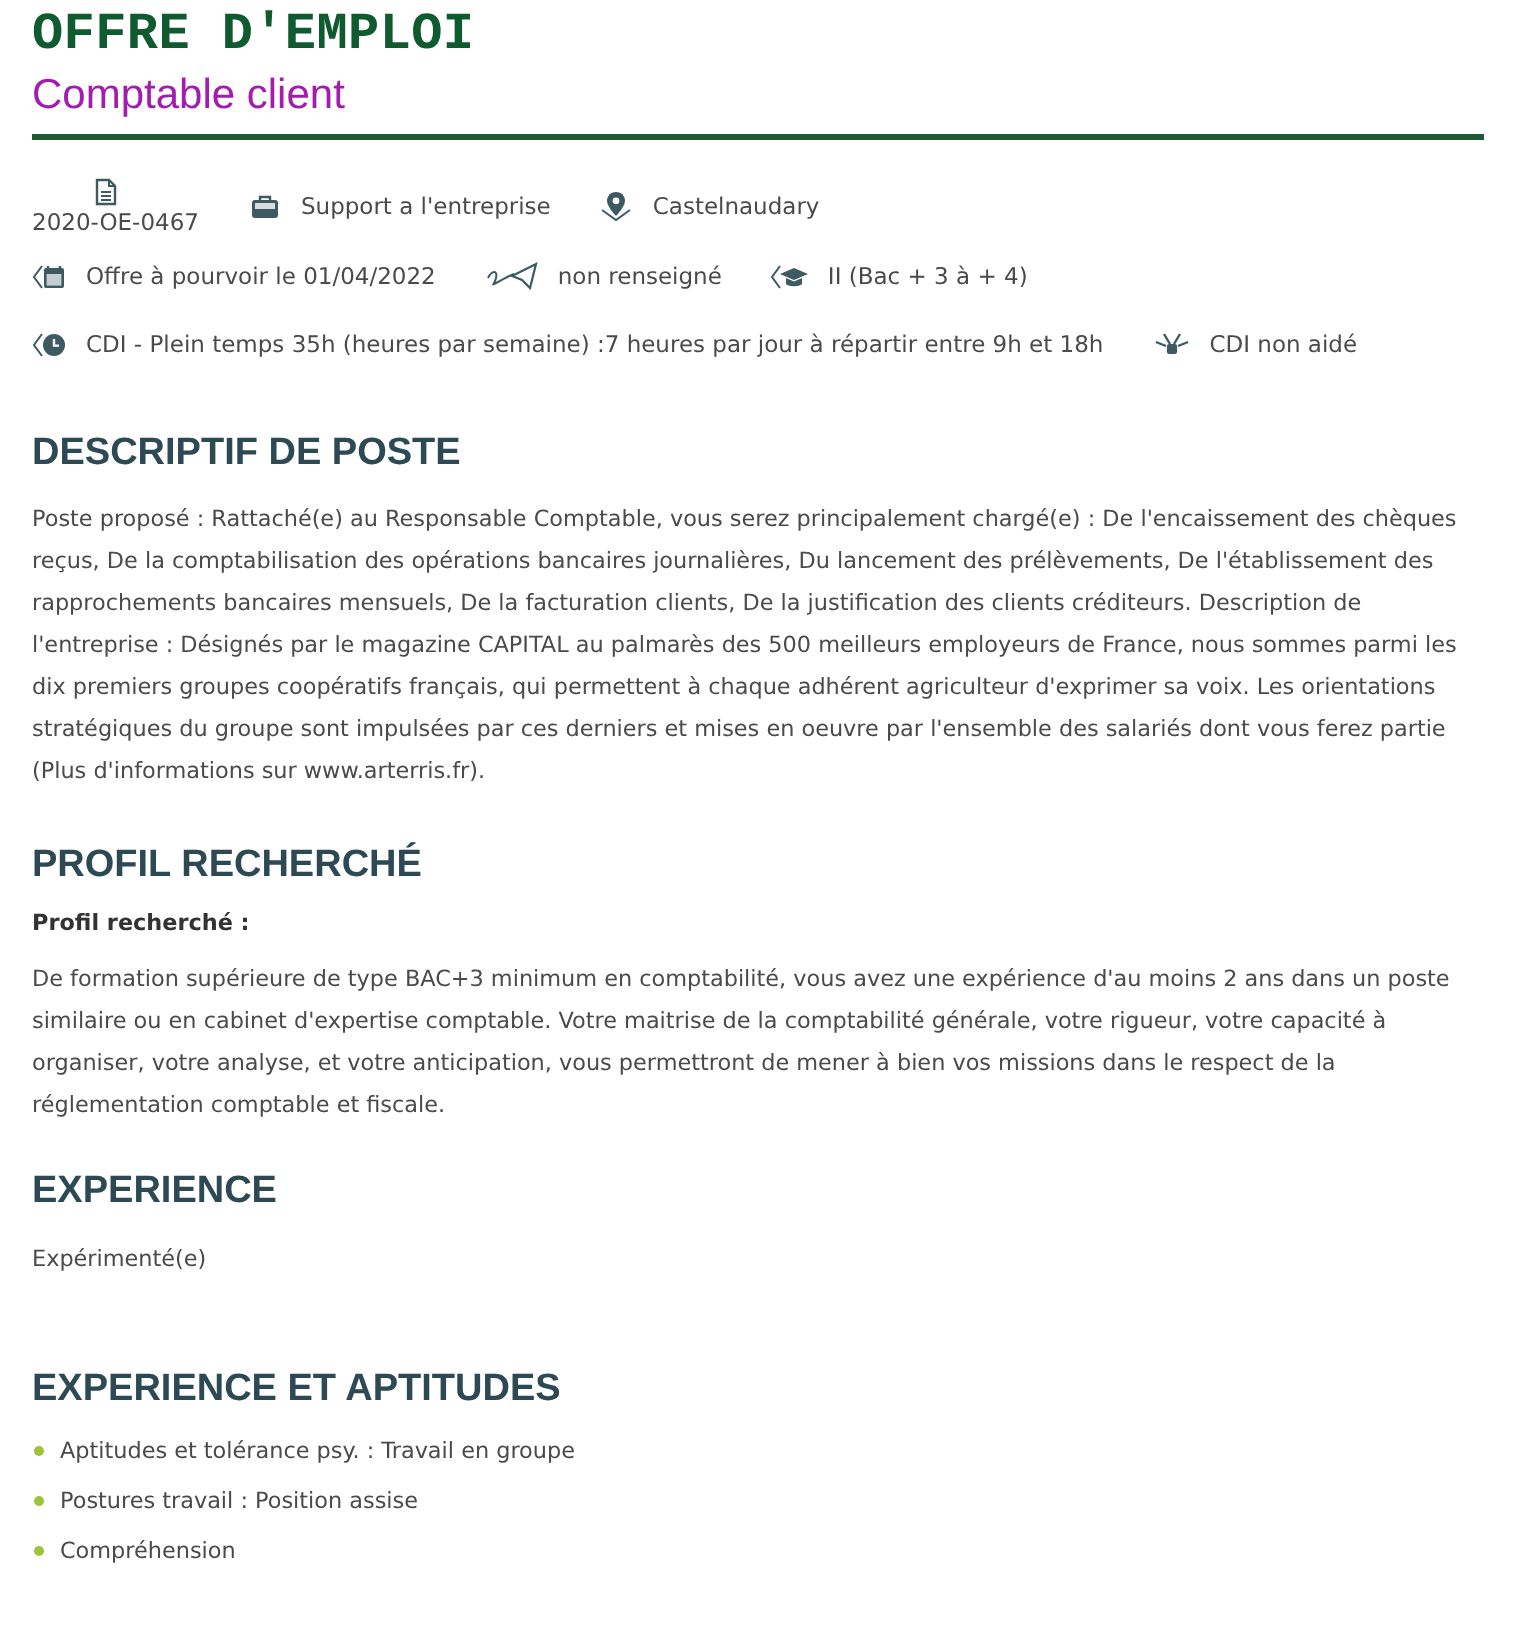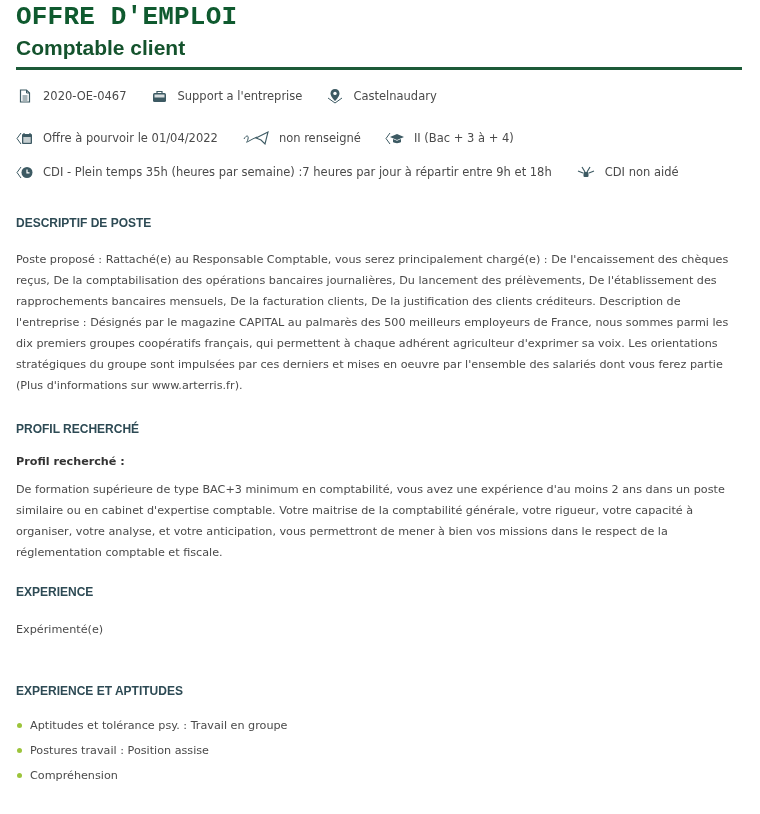--- a/index.html
+++ b/index.html
@@ -2,51 +2,51 @@
 <html><head>
 <meta charset="utf-8">
 <style>
   * { box-sizing: border-box; margin: 0; padding: 0; }
   html, body { width: 760px; height: 814px; background: #ffffff; overflow: hidden; }
   body { font-family: "DejaVu Sans", "Liberation Sans", sans-serif; color: #4a4a4a; position: relative; }
 
   .page { position: absolute; left: 16px; top: 0; width: 728px; }
 
   .offer-title { position: absolute; left: 0; top: 2px; font-family: Liberation Mono, monospace; font-weight: 700; font-size: 26px; color: #0f5a2f; letter-spacing: 0.2px; }
-  .job-title { position: absolute; left: 0; top: 36px; font-family: "Liberation Sans", sans-serif; font-weight: 700; font-size: 21px; color: #14532d; }
+  .job-title { position: absolute; left: 0; top: 36px; font-family: "Liberation Sans", sans-serif; font-weight: 400; font-size: 21px; color: #a21caf; }
   .title-rule { position: absolute; left: 0; top: 67px; width: 726px; height: 3px; background: #1c5a38; }
 
   .meta-row { position: absolute; left: 0; display: flex; align-items: center; font-size: 11.5px; color: #4a4a4a; white-space: nowrap; }
   .meta-item { display: flex; align-items: center; }
   .meta-item .ico { display: inline-flex; align-items: center; justify-content: center; width: 18px; height: 16px; margin-right: 9px; }
   .meta-item svg { display: block; }
 
   .row1 { top: 88px; }
   .row2 { top: 130px; }
   .row3 { top: 164px; }
 
-  .section-title { position: absolute; left: 0; font-family: "Liberation Sans", sans-serif; font-weight: 700; font-size: 12px; color: #2d4a54; }
+  .section-title { position: absolute; left: 0; font-family: "Liberation Sans", sans-serif; font-weight: 700; font-size: 19px; color: #2d4a54; }
   .para { position: absolute; left: 0; width: 730px; font-size: 11.2px; line-height: 21px; color: #4a4a4a; }
   .subhead { position: absolute; left: 0; font-size: 11.2px; font-weight: 700; color: #333; }
 
   .list { position: absolute; left: 0; list-style: none; }
   .list li { display: flex; align-items: center; height: 25px; font-size: 11.2px; color: #4a4a4a; }
   .list .dot { display: inline-block; width: 5px; height: 5px; border-radius: 50%; background: #9cc43b; margin: 0 8px 0 1px; }
 </style>
 </head>
 <body>
 
 <div class="page">
 
   <div class="offer-title">OFFRE D'EMPLOI</div>
   <div class="job-title">Comptable client</div>
   <div class="title-rule"></div>
 
   <div class="meta-row row1">
-    <div class="meta-item" style="margin-right:24px;">
+    <div class="meta-item" style="margin-right:24px;flex-direction:column;">
       <span class="ico">
         <svg width="12" height="14" viewBox="0 0 12 14">
             <path d="M1.5 1h6l3 3v9h-9z" fill="none" stroke="#3d5a63" stroke-width="1.2"></path>
             <path d="M7.5 1v3h3" fill="none" stroke="#3d5a63" stroke-width="1"></path>
             <path d="M3.5 7h5M3.5 9h5M3.5 11h5" stroke="#3d5a63" stroke-width="0.9"></path>
           </svg>
       </span>
       <span>2020-OE-0467</span>
     </div>
     <div class="meta-item" style="margin-right:24px;">

